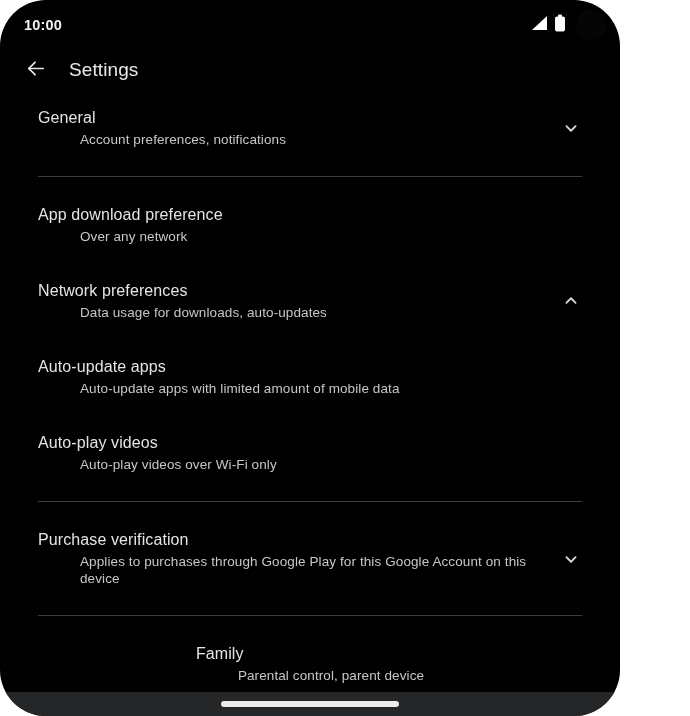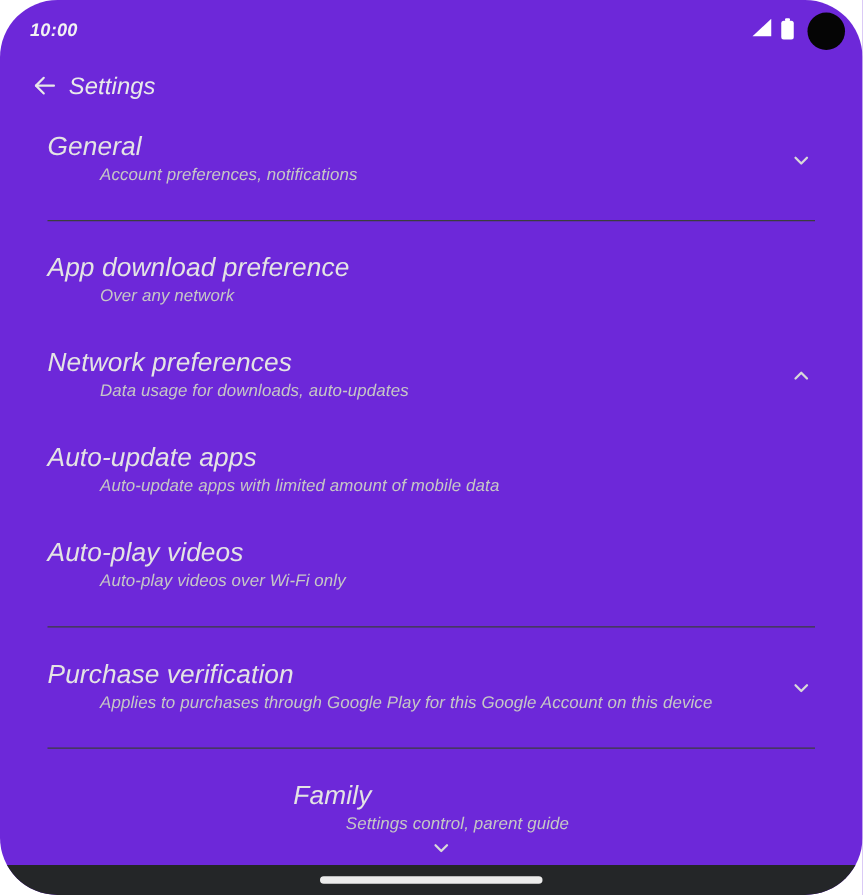--- a/index.html
+++ b/index.html
@@ -3,26 +3,25 @@
 <meta charset="utf-8">
 <style>
   html, body {
     margin: 0;
     padding: 0;
     background: #ffffff;
     font-family: "Liberation Sans", "DejaVu Sans", sans-serif;
   }
   .device {
     position: relative;
-    width: 690px;
+    width: 620px;
     height: 716px;
-    background: #6d28d9;
+    background: #000000;
     border-radius: 46px;
     overflow: hidden;
-    font-style: italic;
     -webkit-font-smoothing: antialiased;
   }
   
   .status-bar {
     height: 50px;
     display: flex;
     align-items: center;
     justify-content: space-between;
     padding: 0 14px 0 24px;
     box-sizing: border-box;
@@ -44,21 +43,21 @@
     border-radius: 50%;
     background: #050505;
     margin-left: 4px;
   }
   
   .app-header {
     height: 40px;
     display: flex;
     align-items: center;
     padding: 0 24px;
-    gap: 2px;
+    gap: 16px;
   }
   .back-button {
     background: none;
     border: none;
     padding: 0;
     width: 36px;
     height: 36px;
     margin-left: -7px;
     display: flex;
     align-items: center;
@@ -78,21 +77,21 @@
     display: flex;
     align-items: center;
     justify-content: space-between;
     padding: 18px 38px;
     cursor: pointer;
   }
   .row--last { padding-bottom: 12px; flex-direction: column; }
   .texts { min-width: 0; }
   .item-title {
     color: #e4e4e4;
-    font-size: 21px;
+    font-size: 16px;
     line-height: 20px;
     font-weight: 400;
     letter-spacing: 0.1px;
   }
   .item-subtitle {
     color: #c6c7c6;
     font-size: 13.5px;
     line-height: 17px;
     margin-top: 3px;
     letter-spacing: 0.1px;
@@ -221,21 +220,21 @@
         <svg width="22" height="22" viewBox="0 0 24 24" fill="none" stroke="#d8d8d8" stroke-width="2" stroke-linecap="round" stroke-linejoin="round">
             <polyline points="7,10 12,15 17,10"></polyline>
           </svg>
       </span>
     </div>
     <div class="divider"></div>
 
     <div class="row row--last">
       <div class="texts">
         <div class="item-title">Family</div>
-        <div class="item-subtitle">Settings control, parent guide</div>
+        <div class="item-subtitle">Parental control, parent device</div>
       </div>
       <span class="chevron">
         <svg width="22" height="22" viewBox="0 0 24 24" fill="none" stroke="#d8d8d8" stroke-width="2" stroke-linecap="round" stroke-linejoin="round">
             <polyline points="7,10 12,15 17,10"></polyline>
           </svg>
       </span>
     </div>
     <div class="divider divider--bottom"></div>
 
   </div>

